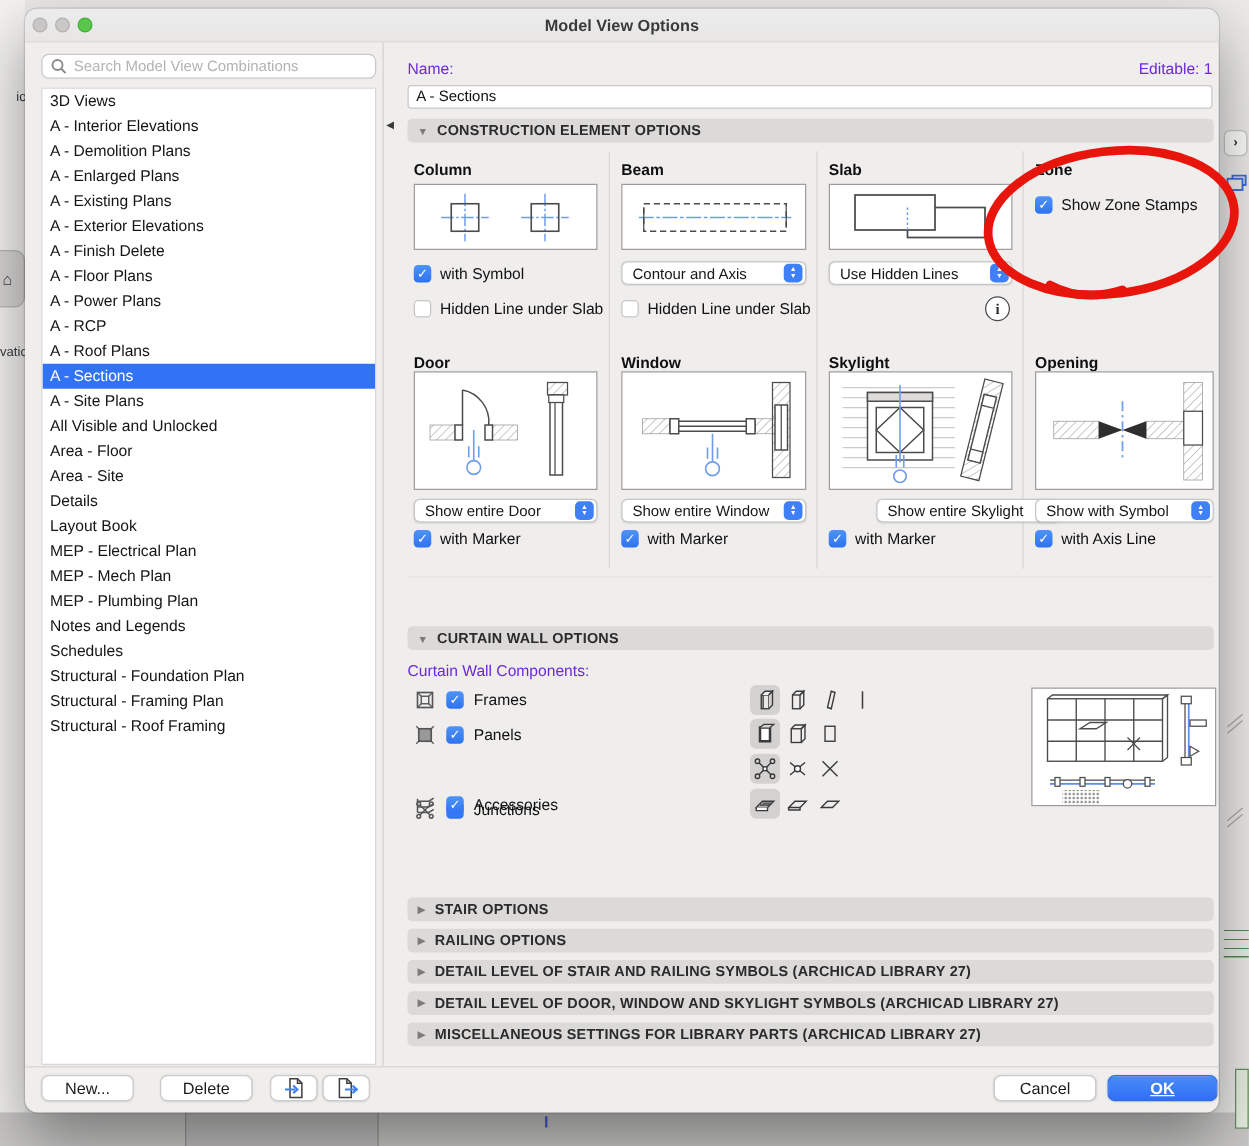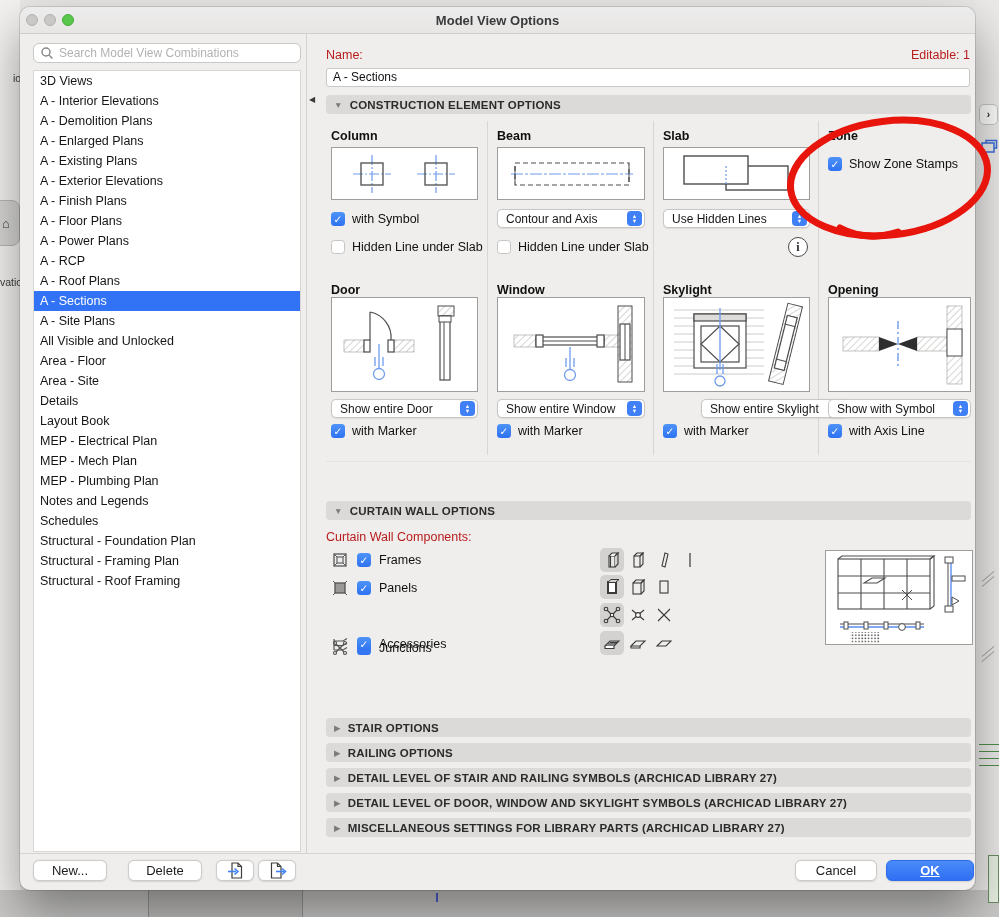--- a/index.html
+++ b/index.html
@@ -43,21 +43,21 @@
     box-sizing:border-box;display:flex;align-items:center;gap:5px;padding:0 6px;}
   .search-ph{color:#b4b3b2;font-size:12px;white-space:nowrap;overflow:hidden;}
   .list-panel{left:13px;top:63px;width:268px;height:782px;background:#fff;border:1px solid #d8d7d6;box-sizing:border-box;overflow:hidden;}
   .list-item{height:20px;line-height:20px;padding:0 6px;font-size:12.5px;color:#151515;white-space:nowrap;}
   .list-item.selected{background:#3273f5;color:#fff;}
 
   
   .v-divider{left:286px;top:27px;width:1px;height:819px;background:#d3d2d1;}
   .collapse-tri{left:289px;top:88px;font-size:8px;color:#3a3a3a;}
   .collapse-tri::after{content:"◀";}
-  .field-label{font-size:12.5px;color:#b91c1c;}
+  .field-label{font-size:12.5px;color:#6d28d9;}
   .name-input{left:306px;top:61px;width:644px;height:19px;background:#fff;border:1px solid #c9c8c7;border-radius:3px;
     box-sizing:border-box;font-size:12px;color:#111;line-height:17px;padding:0 6px;}
   .sec-header{background:#dbdad9;border-radius:4px;height:19px;display:flex;align-items:center;gap:7px;
     padding:0 8px;font-weight:700;font-size:11.5px;color:#2b2b2b;box-sizing:border-box;letter-spacing:.2px;}
   .tri{color:#7c7b7a;font-size:8.5px;}
   .tri.down::after{content:"▼";}
   .tri.right::after{content:"▶";}
   .panel-label{font-weight:700;font-size:12.5px;color:#101010;}
   .preview{background:#fff;border:1px solid #9e9d9c;box-sizing:border-box;}
   .col-div{width:1px;background:#d8d7d6;top:114px;height:334px;}
@@ -136,21 +136,21 @@
     </svg>
     <span class="search-ph">Search Model View Combinations</span>
   </div>
   <div class="abs list-panel">
       <div class="list-item">3D Views</div>
       <div class="list-item">A - Interior Elevations</div>
       <div class="list-item">A - Demolition Plans</div>
       <div class="list-item">A - Enlarged Plans</div>
       <div class="list-item">A - Existing Plans</div>
       <div class="list-item">A - Exterior Elevations</div>
-      <div class="list-item">A - Finish Plans</div>
+      <div class="list-item">A - Finish Delete</div>
       <div class="list-item">A - Floor Plans</div>
       <div class="list-item">A - Power Plans</div>
       <div class="list-item">A - RCP</div>
       <div class="list-item">A - Roof Plans</div>
       <div class="list-item selected">A - Sections</div>
       <div class="list-item">A - Site Plans</div>
       <div class="list-item">All Visible and Unlocked</div>
       <div class="list-item">Area - Floor</div>
       <div class="list-item">Area - Site</div>
       <div class="list-item">Details</div>

